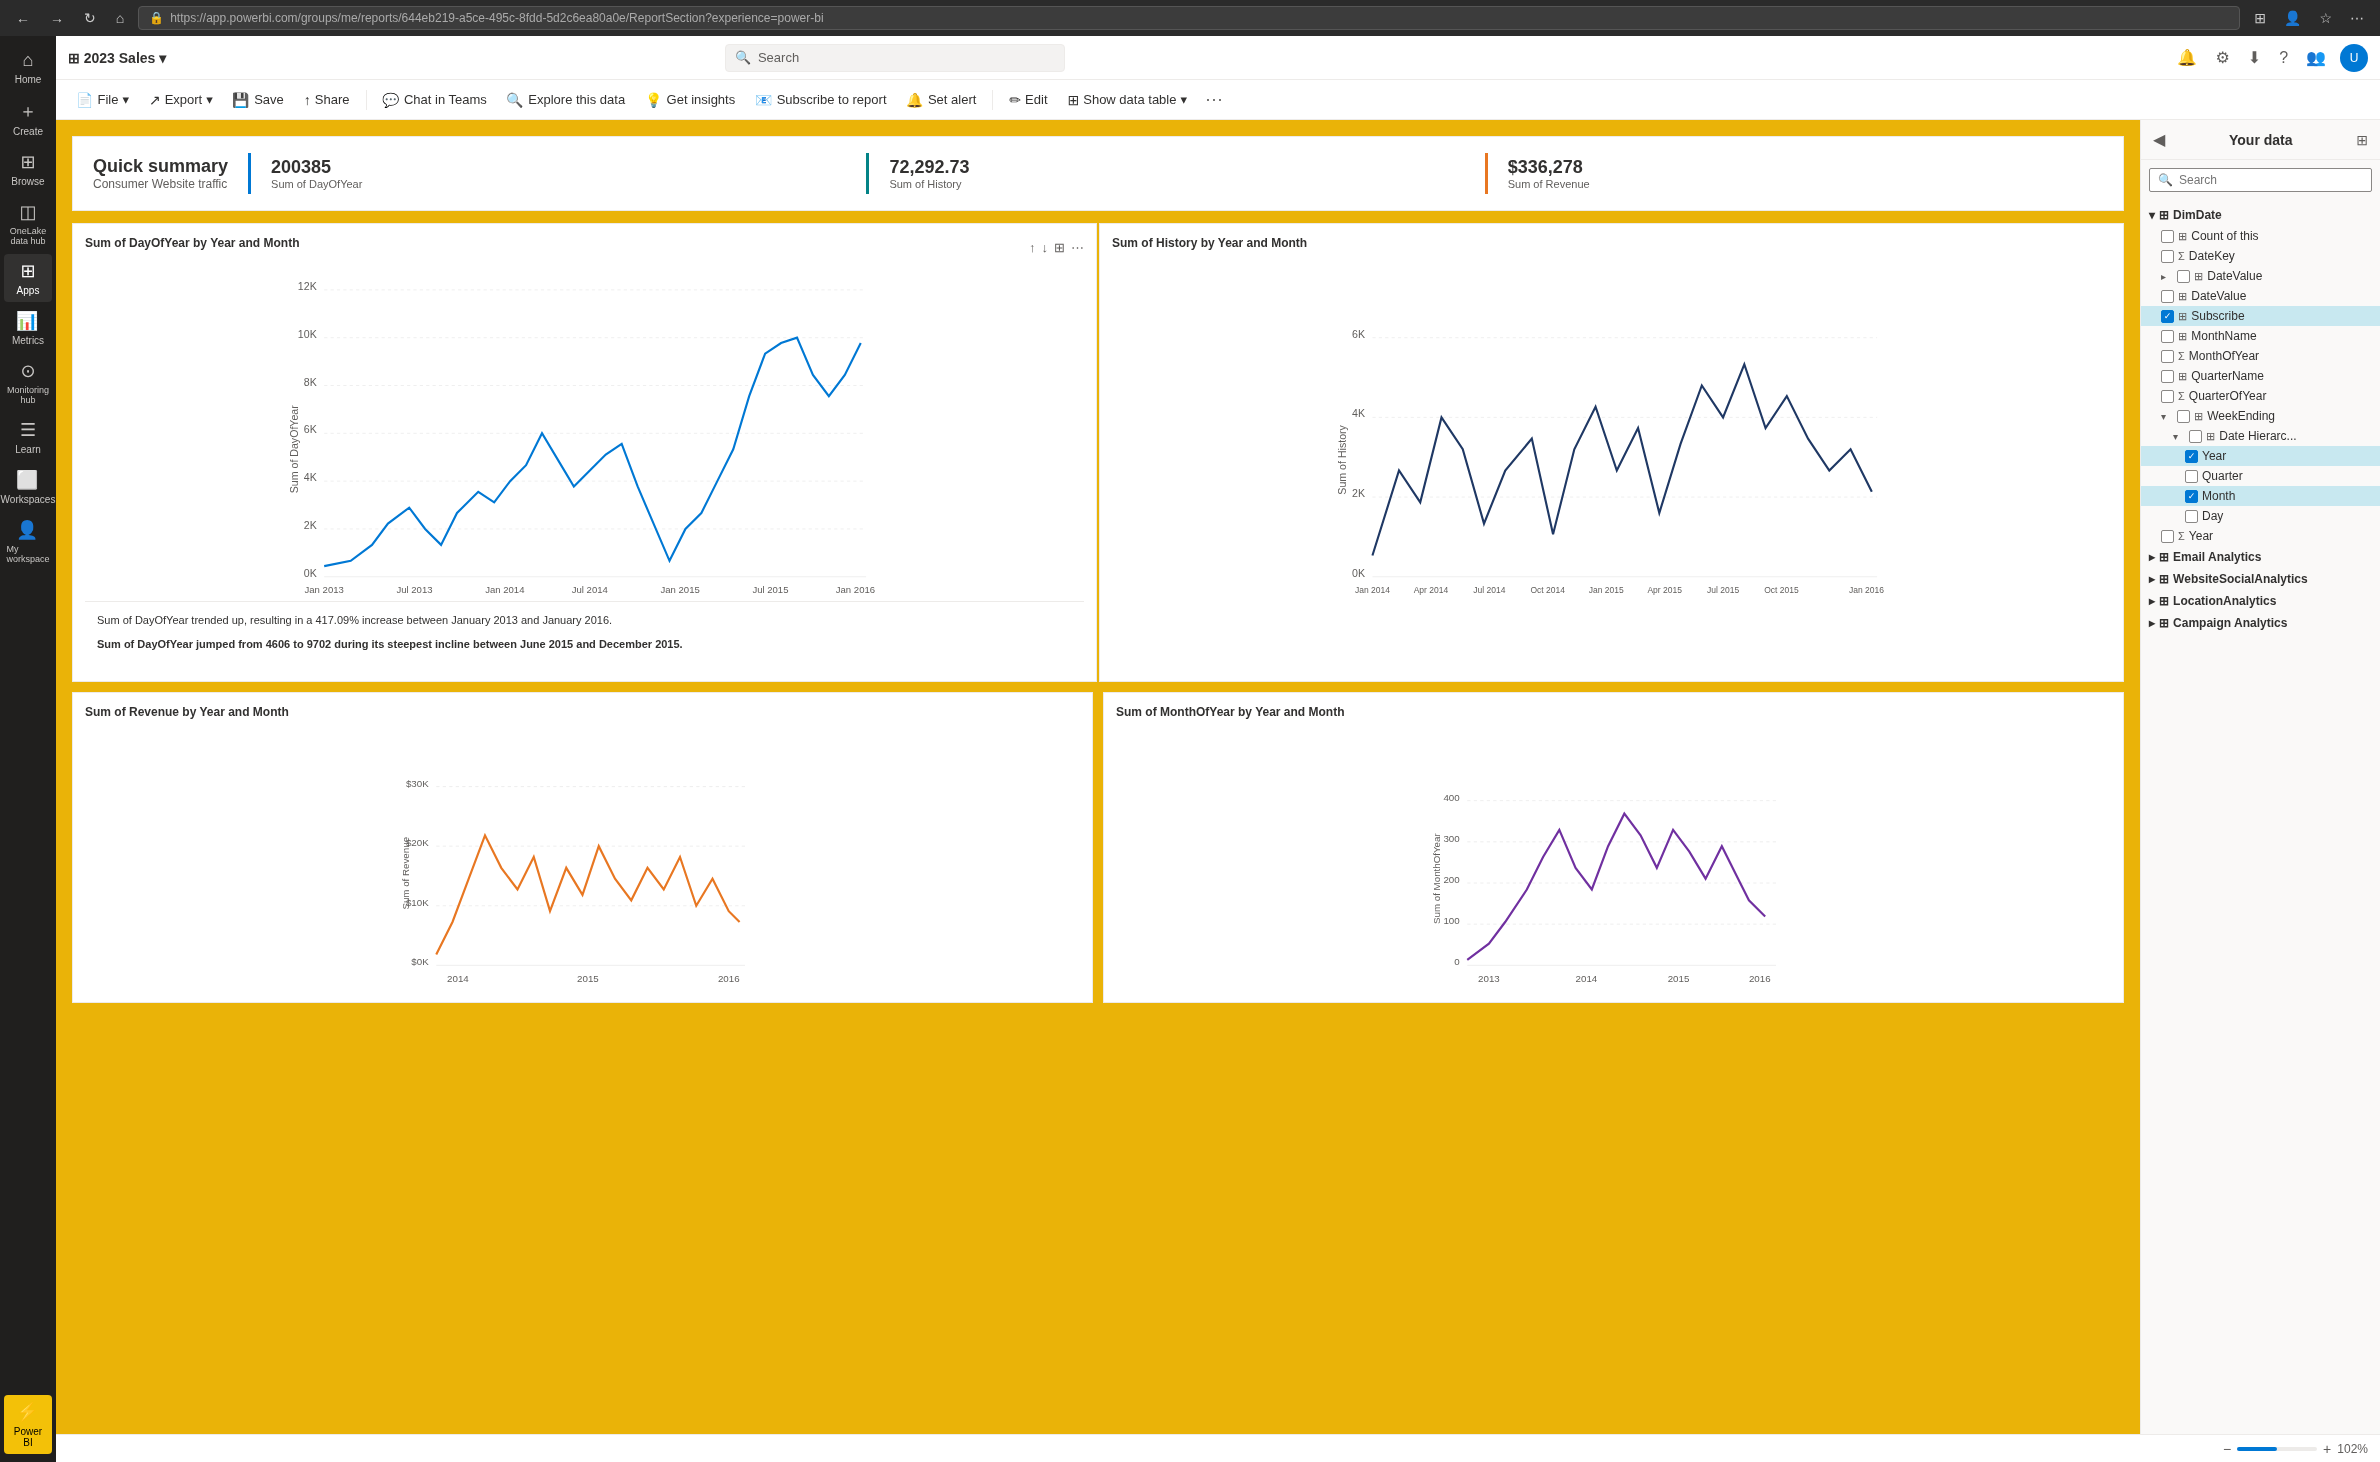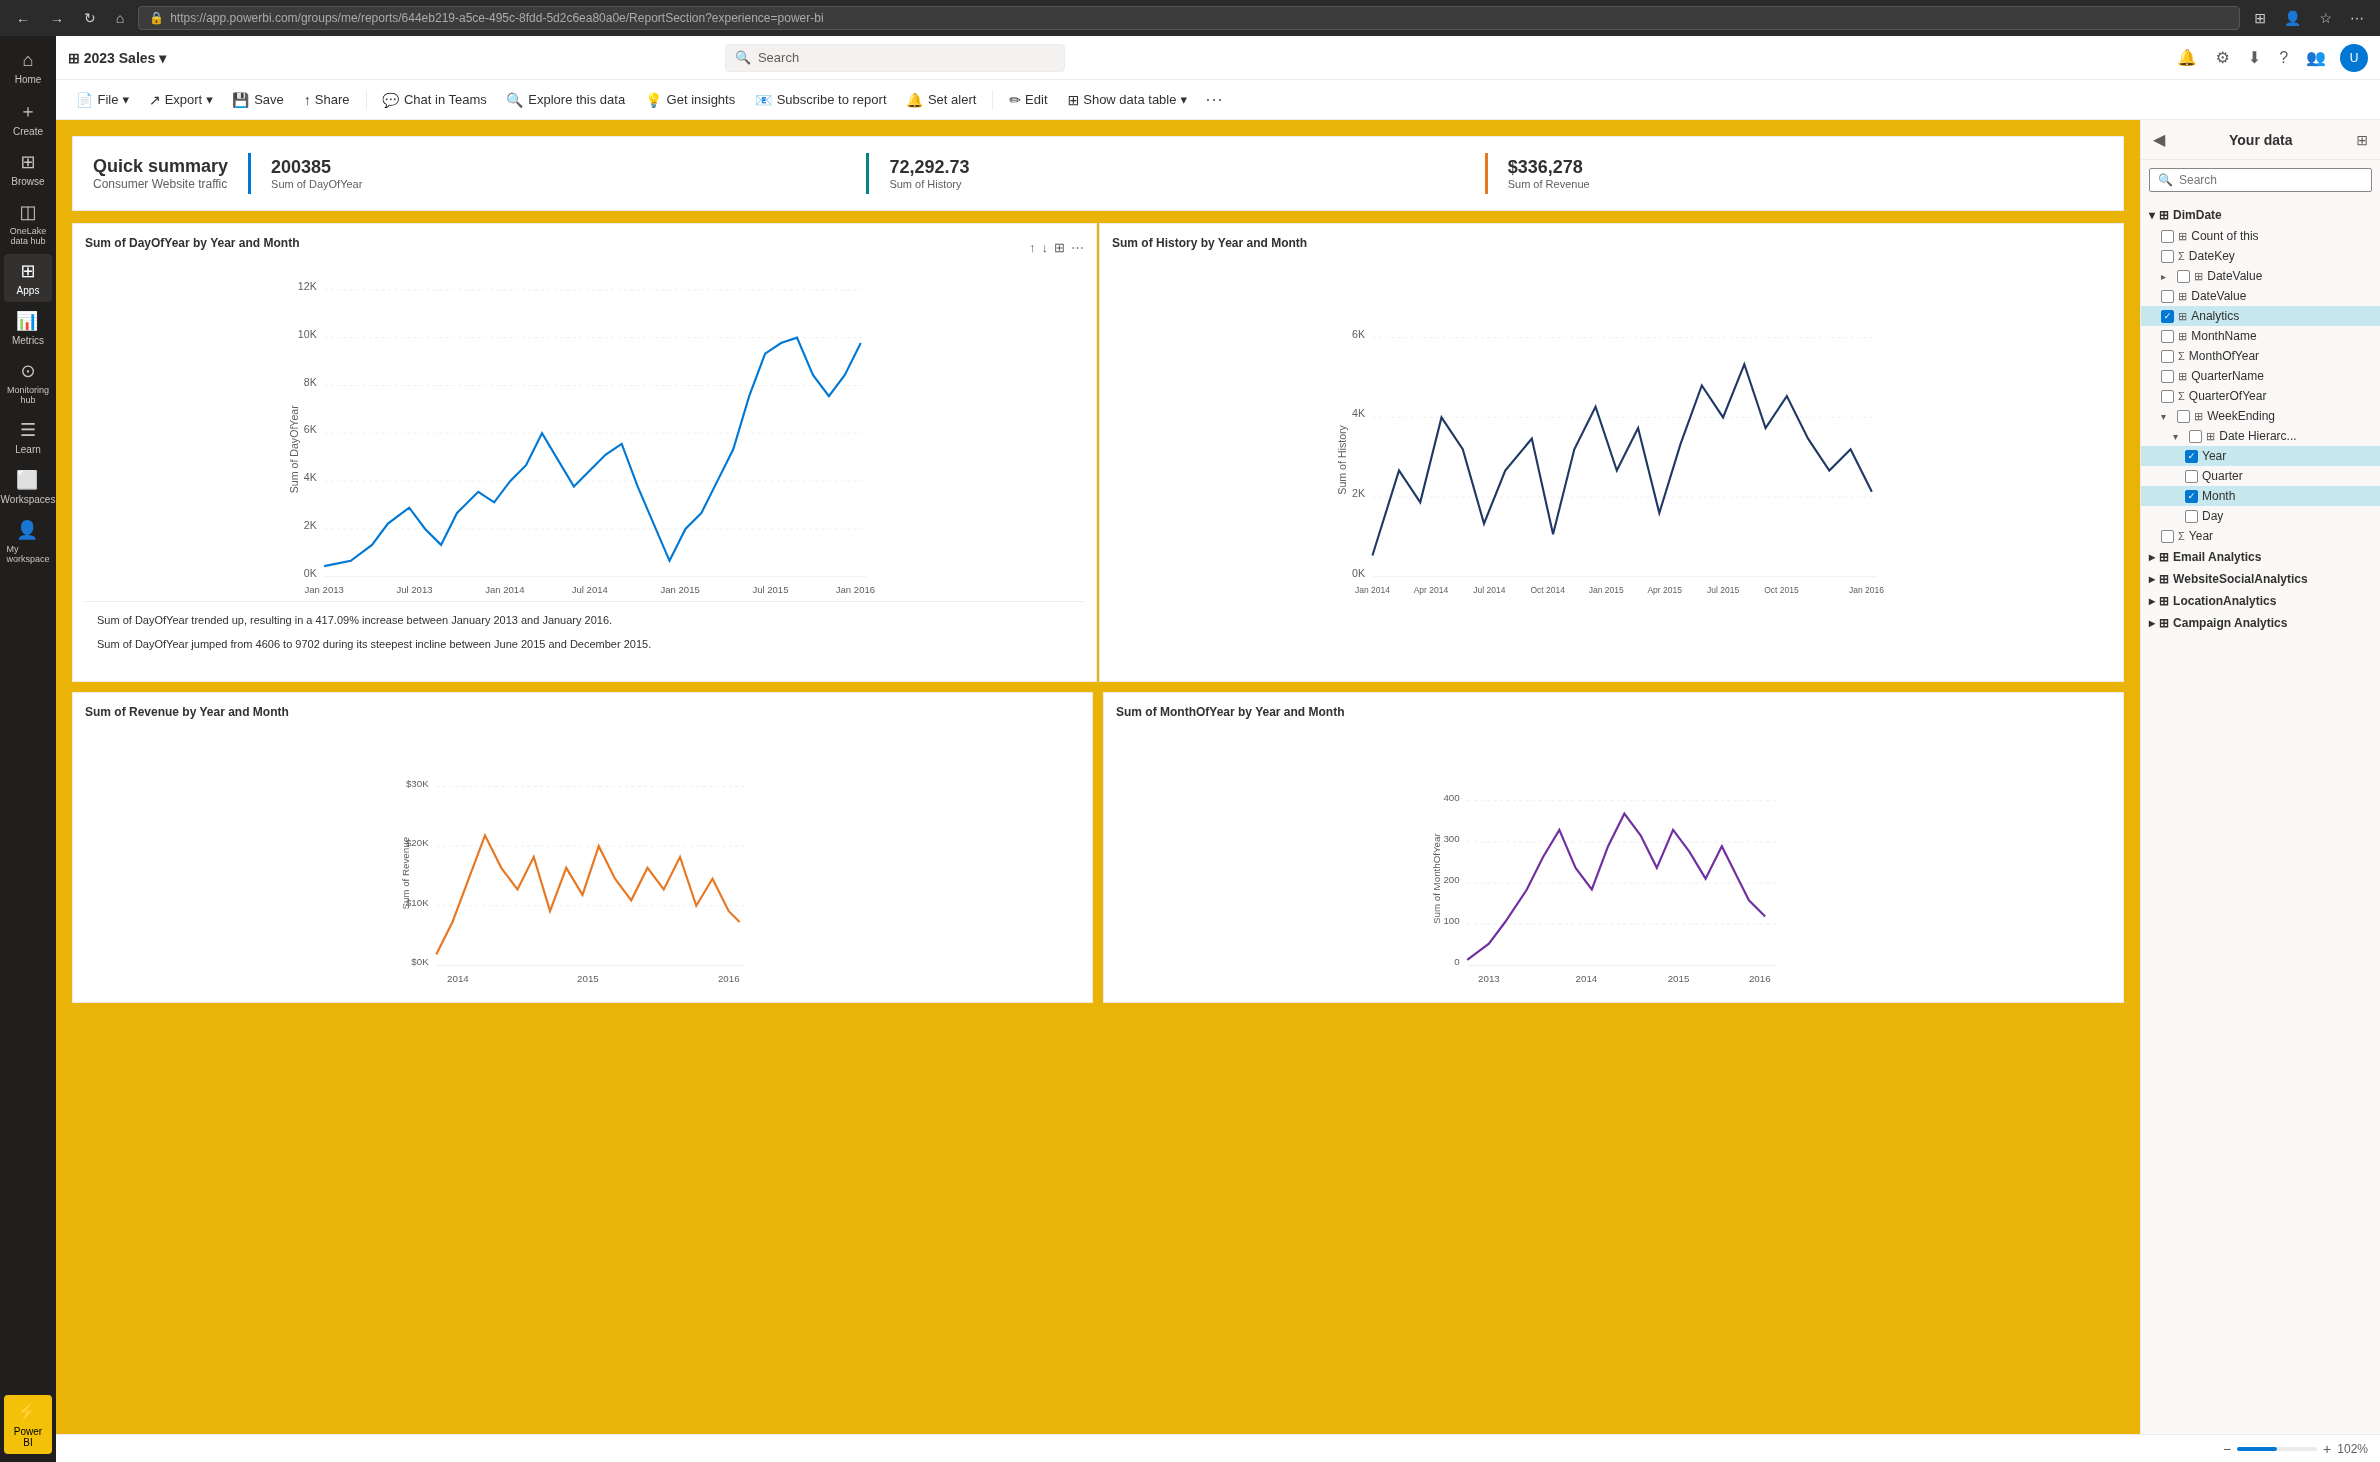--- a/index.html
+++ b/index.html
@@ -537,21 +537,21 @@
                 <text x="285" y="315" font-size="9" fill="#605e5c" text-anchor="middle">Jul 2014</text>
                 <text x="370" y="315" font-size="9" fill="#605e5c" text-anchor="middle">Jan 2015</text>
                 <text x="455" y="315" font-size="9" fill="#605e5c" text-anchor="middle">Jul 2015</text>
                 <text x="535" y="315" font-size="9" fill="#605e5c" text-anchor="middle">Jan 2016</text>
 
                 <text x="290" y="330" font-size="10" fill="#323130" text-anchor="middle">Year</text>
               </svg>
             </div>
           <div style="padding: 10px 12px; font-size: 11px; color: rgb(50, 49, 48); line-height: 1.6; border-top: 1px solid rgb(237, 235, 233);">
                 <p style="margin-bottom: 6px;">Sum of DayOfYear trended up, resulting in a 417.09% increase between January 2013 and January 2016.</p>
-                <p style="margin-bottom: 6px;">Sum of DayOfYear jumped from 4606 to 9702 during its steepest incline between June 2015 and December 2015.</p>
+                <p style="margin-bottom: 6px; font-weight: bold;">Sum of DayOfYear jumped from 4606 to 9702 during its steepest incline between June 2015 and December 2015.</p>
               </div>
             </div>
 
           <div class="chart-card">
             <div class="chart-title">Sum of History by Year and Month</div>
             <div class="chart-container">
               <svg width="100%" height="340" viewBox="0 0 520 320">
 
                 <text x="28" y="300" font-size="10" fill="#605e5c" text-anchor="end">0K</text>
                 <text x="28" y="225" font-size="10" fill="#605e5c" text-anchor="end">2K</text>
@@ -675,21 +675,21 @@
 
           <div class="tree-item indented">
             <div class="checkbox"></div>
             <span class="type-icon">⊞</span>
             <span class="item-label">DateValue</span>
           </div>
 
           <div class="tree-item indented highlighted">
             <div class="checkbox checked">✓</div>
             <span class="type-icon">⊞</span>
-            <span class="item-label">Analytics</span>
+            <span class="item-label">Subscribe</span>
           </div>
 
           <div class="tree-item indented">
             <div class="checkbox"></div>
             <span class="type-icon">⊞</span>
             <span class="item-label">MonthName</span>
           </div>
 
           <div class="tree-item indented">
             <div class="checkbox"></div>

